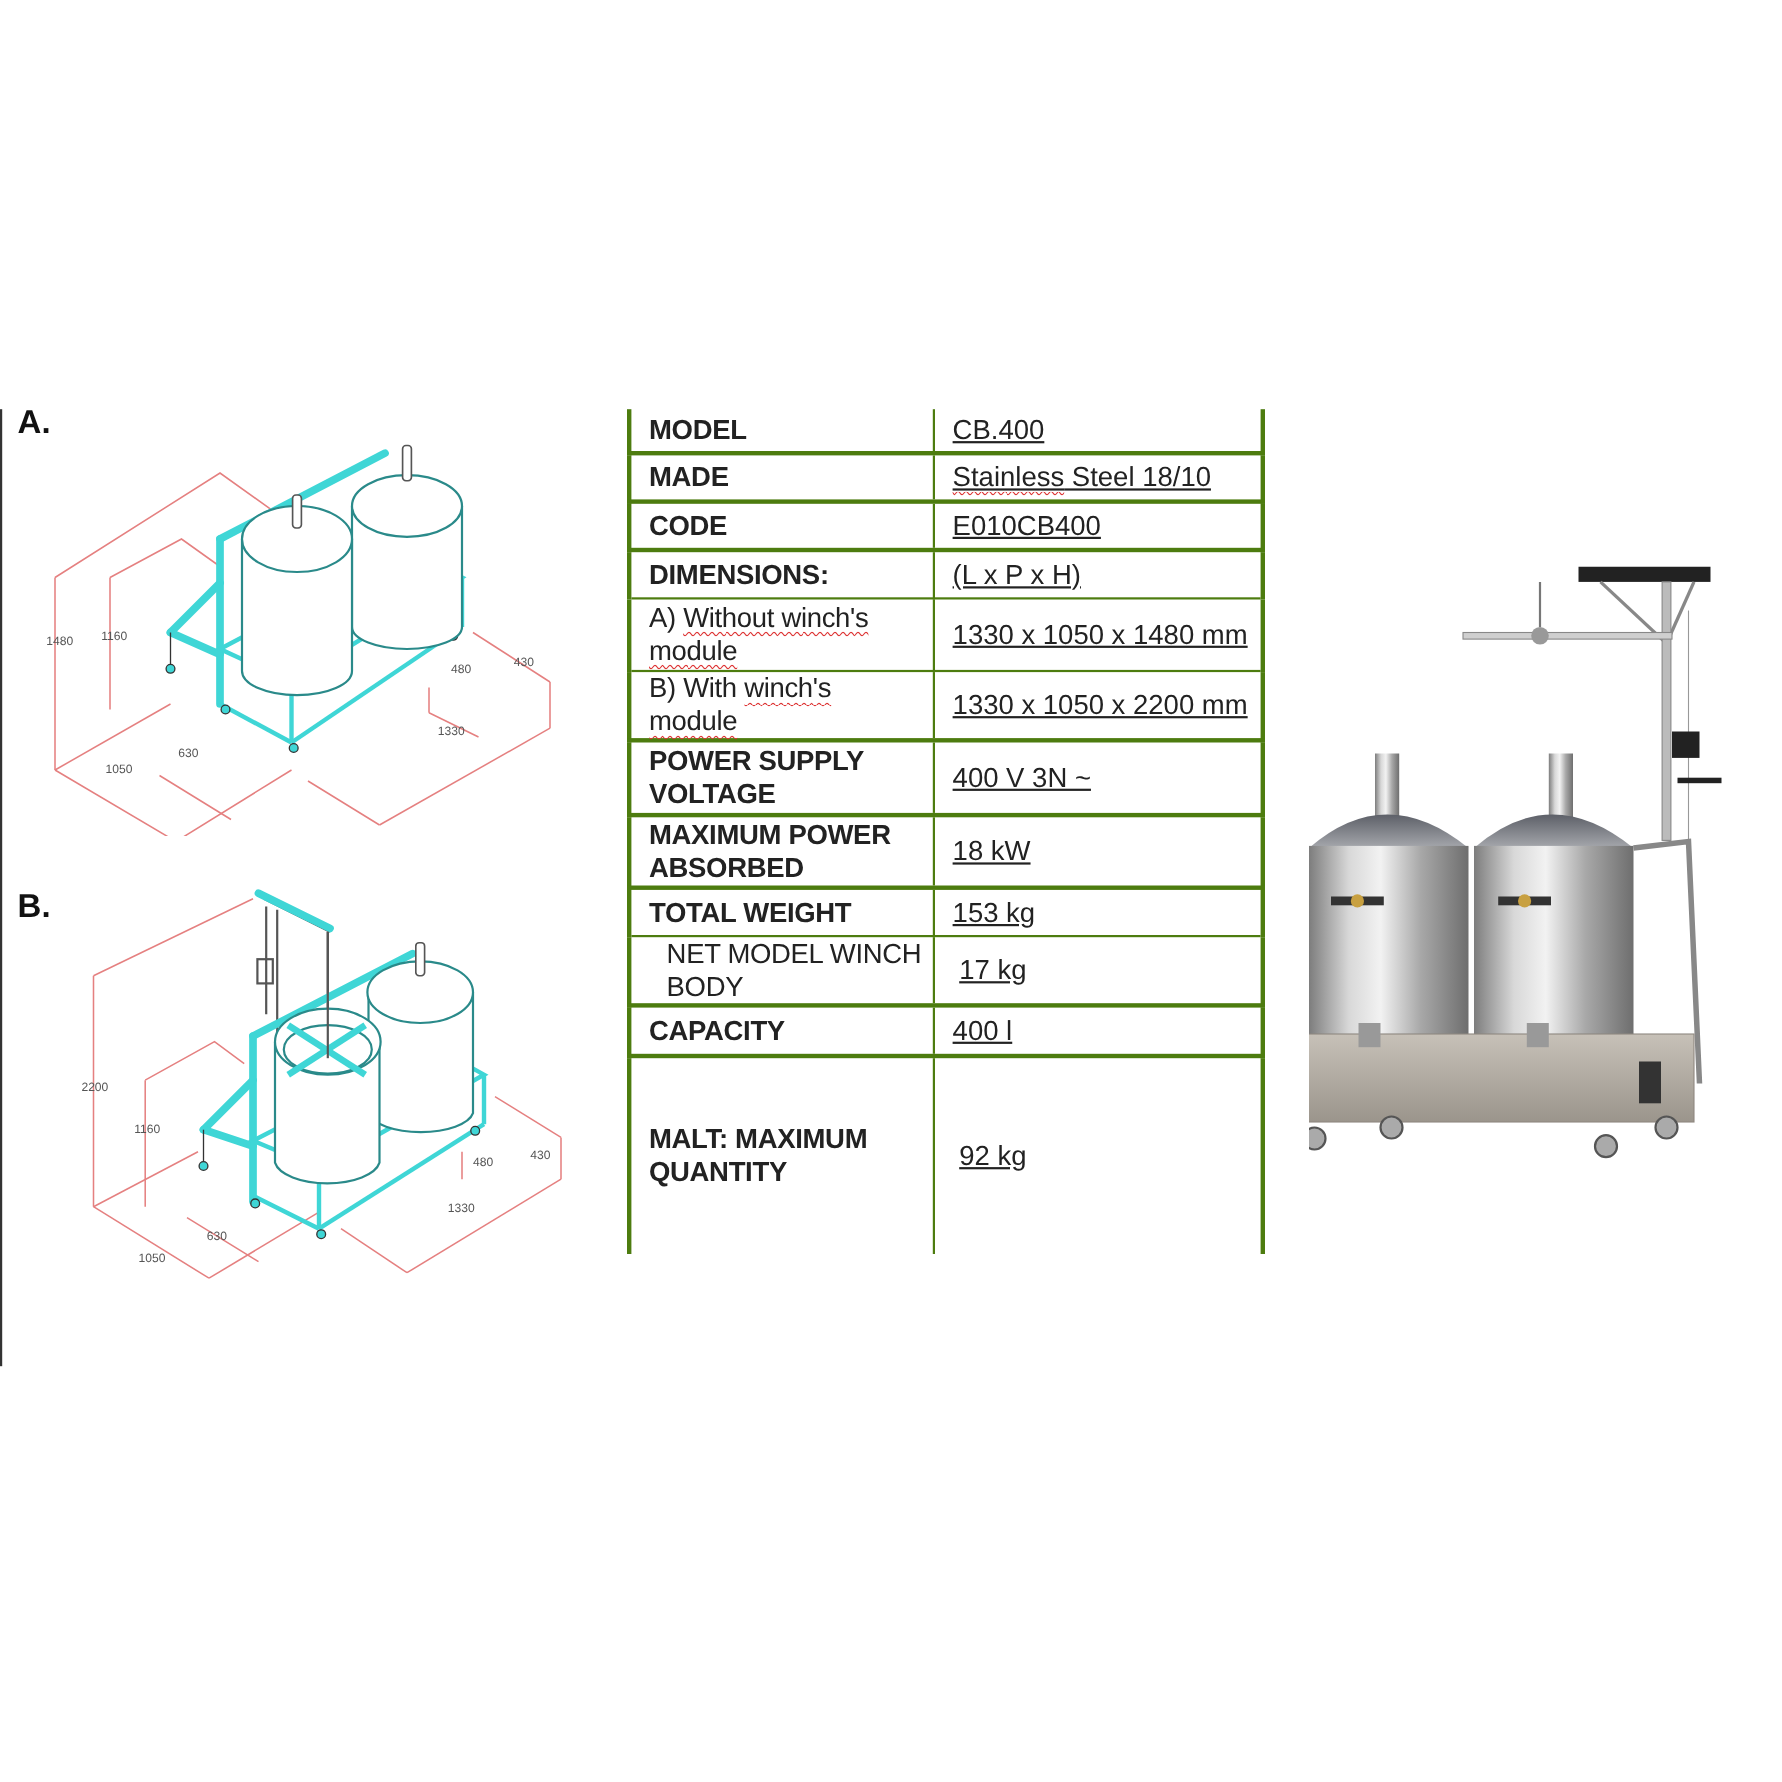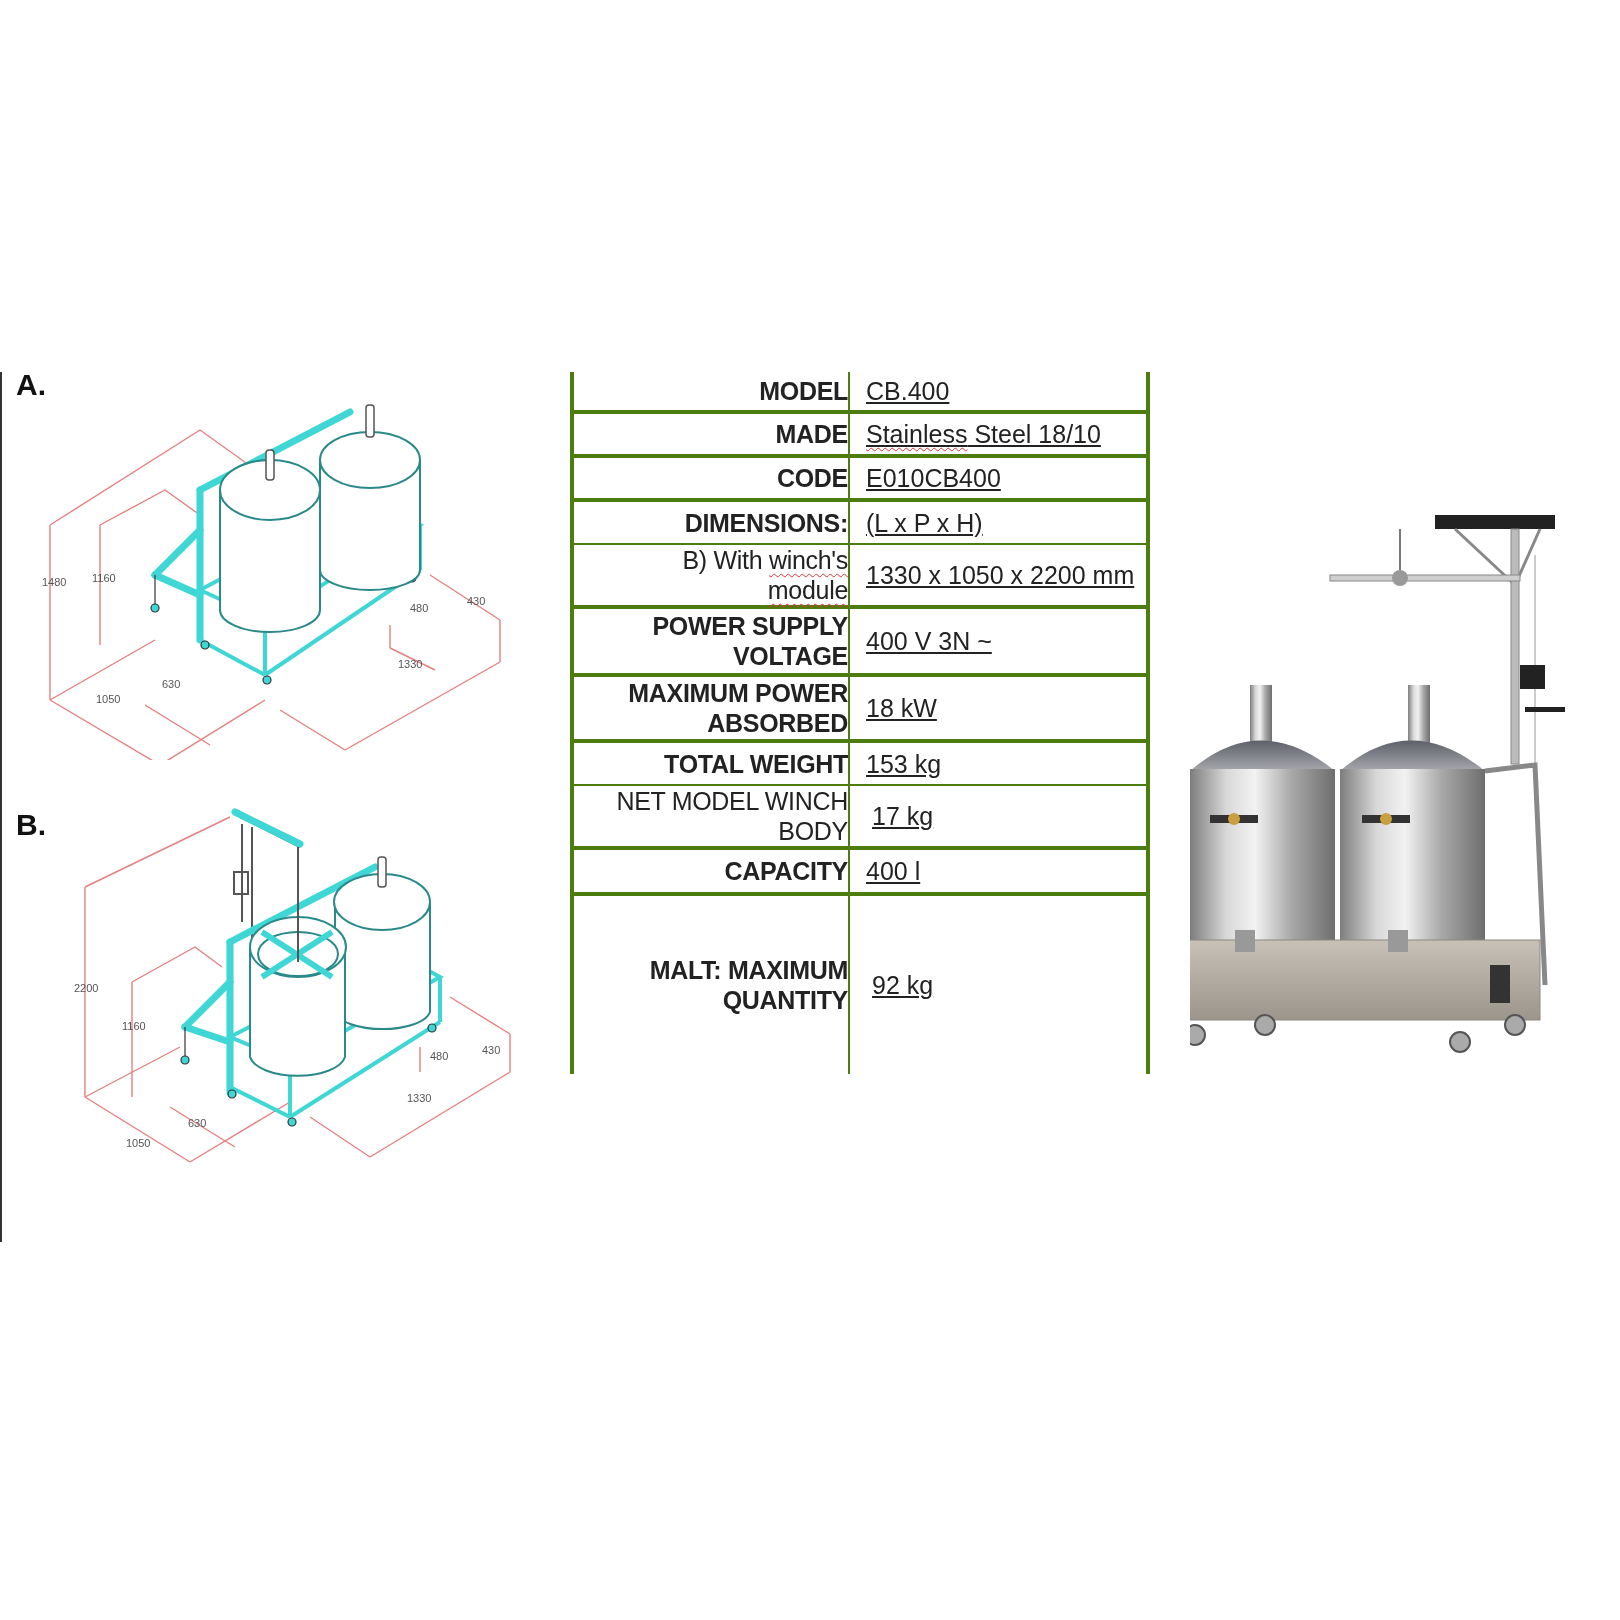--- a/index.html
+++ b/index.html
@@ -7,21 +7,21 @@
   .page { position:absolute; left:0; top:0; width:1620px; height:1620px; }
   .left-border { position:absolute; left:0; top:372px; width:2px; height:870px; background:#333; }
   .label-AB { position:absolute; font-family:"Liberation Sans", sans-serif; font-weight:bold; font-size:30px; color:#111; }
   .drawing { position:absolute; }
   .drawing svg { display:block; }
   .dim { font-family:"Liberation Sans", sans-serif; font-size:11px; fill:#555; }
 
   
   .spec-table { position:absolute; left:570px; top:372px; width:580px; border-collapse:collapse; }
   .spec-table td { border:2px solid #4d7c0f; padding:0 0 0 16px; vertical-align:middle; font-size:25px; line-height:30px; color:#222; }
-  .spec-table td.k { width:242px; font-weight:bold; letter-spacing:-0.3px;text-align:right; }
+  .spec-table td.k { width:242px; font-weight:bold; letter-spacing:-0.3px; }
   .spec-table td.k.normal { font-weight:normal; padding-left:32px; }
   .spec-table td.k.mixed { font-weight:normal; }
   .spec-table td.v { padding-left:16px;text-decoration:underline; }
   .spec-table td.v.indent { padding-left:22px; }
   .spec-table tr.thick td { border-bottom-width:4px; }
   .spec-table tr.first td { border-top:none; }
   .spec-table tr.last td { border-bottom:none; }
   .spec-table td:first-child { border-left-width:4px; }
   .spec-table td:last-child { border-right-width:4px; }
   .squig { text-decoration: underline wavy #d33; text-decoration-thickness:1px; text-underline-offset:4px; }
@@ -179,20 +179,24 @@
       <td class="k">MADE</td>
       <td class="v"><span class="squig">Stainless</span><span> Steel 18/10</span></td>
     </tr>
     <tr class="thick" style="height:44px;">
       <td class="k">CODE</td>
       <td class="v">E010CB400</td>
     </tr>
     <tr style="height:44px;">
       <td class="k">DIMENSIONS:</td>
       <td class="v">(L x P x H)</td>
+    </tr>
+    <tr style="height:66px;">
+      <td class="k mixed"><span>A) </span><span class="squig">Without winch's</span><br><span class="squig">module</span></td>
+      <td class="v">1330 x 1050 x 1480 mm</td>
     </tr>
     <tr class="thick" style="height:62px;">
       <td class="k mixed"><span>B) With </span><span class="squig">winch's</span><br><span class="squig">module</span></td>
       <td class="v">1330 x 1050 x 2200 mm</td>
     </tr>
     <tr class="thick" style="height:68px;">
       <td class="k">POWER SUPPLY VOLTAGE</td>
       <td class="v">400 V 3N ~</td>
     </tr>
     <tr class="thick" style="height:66px;">

